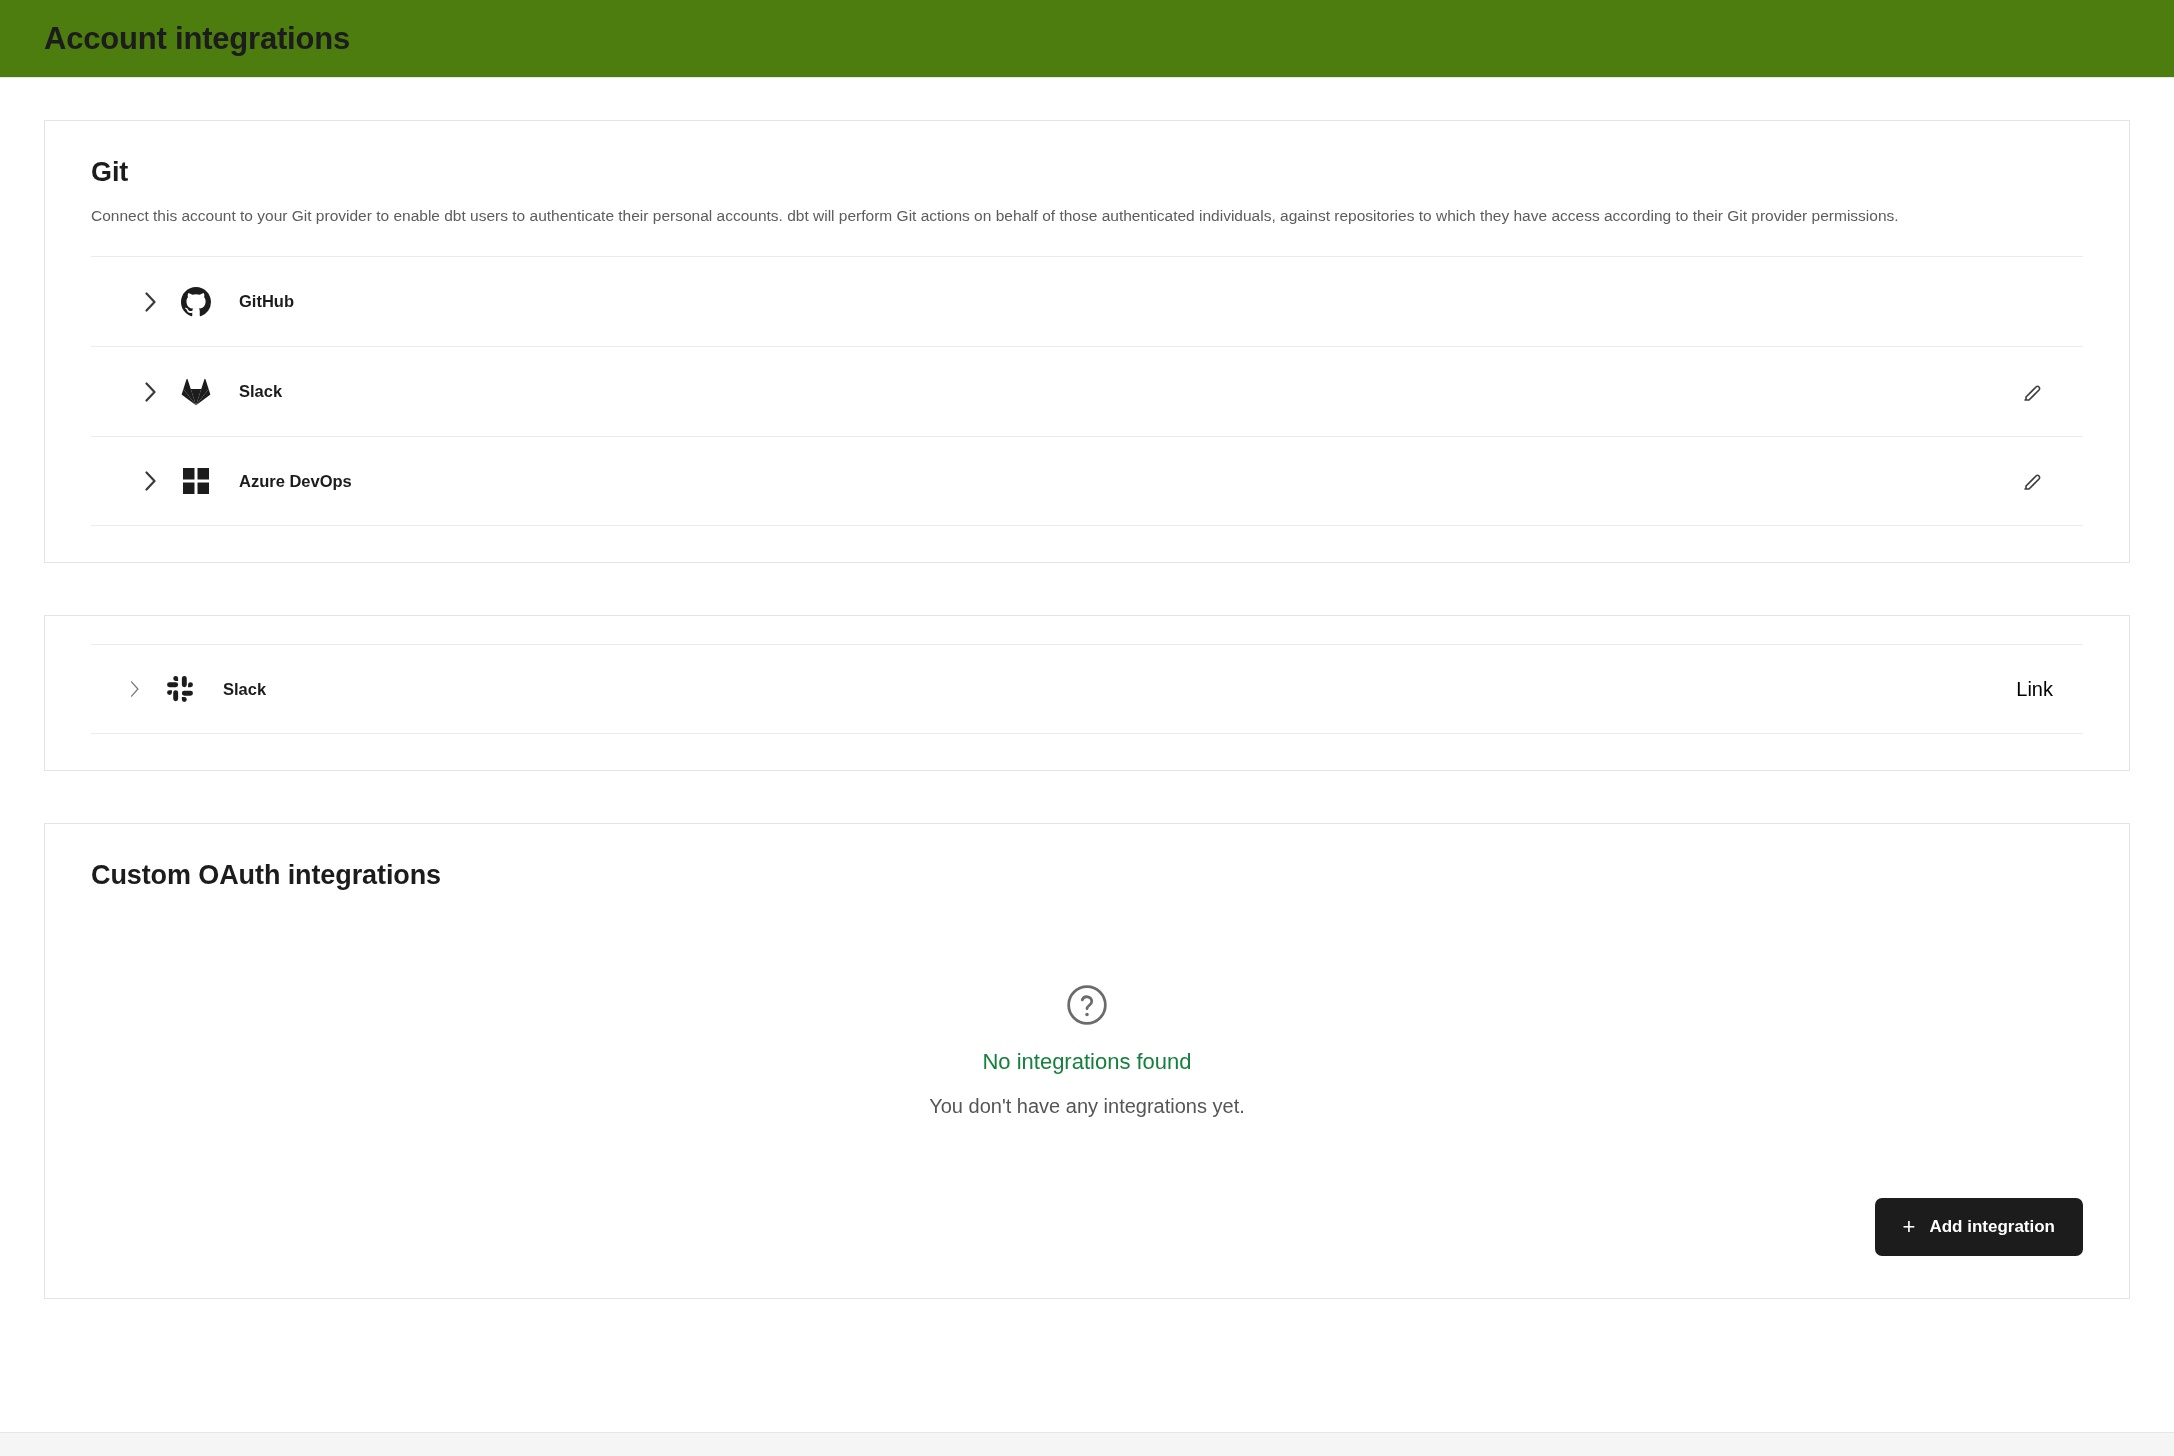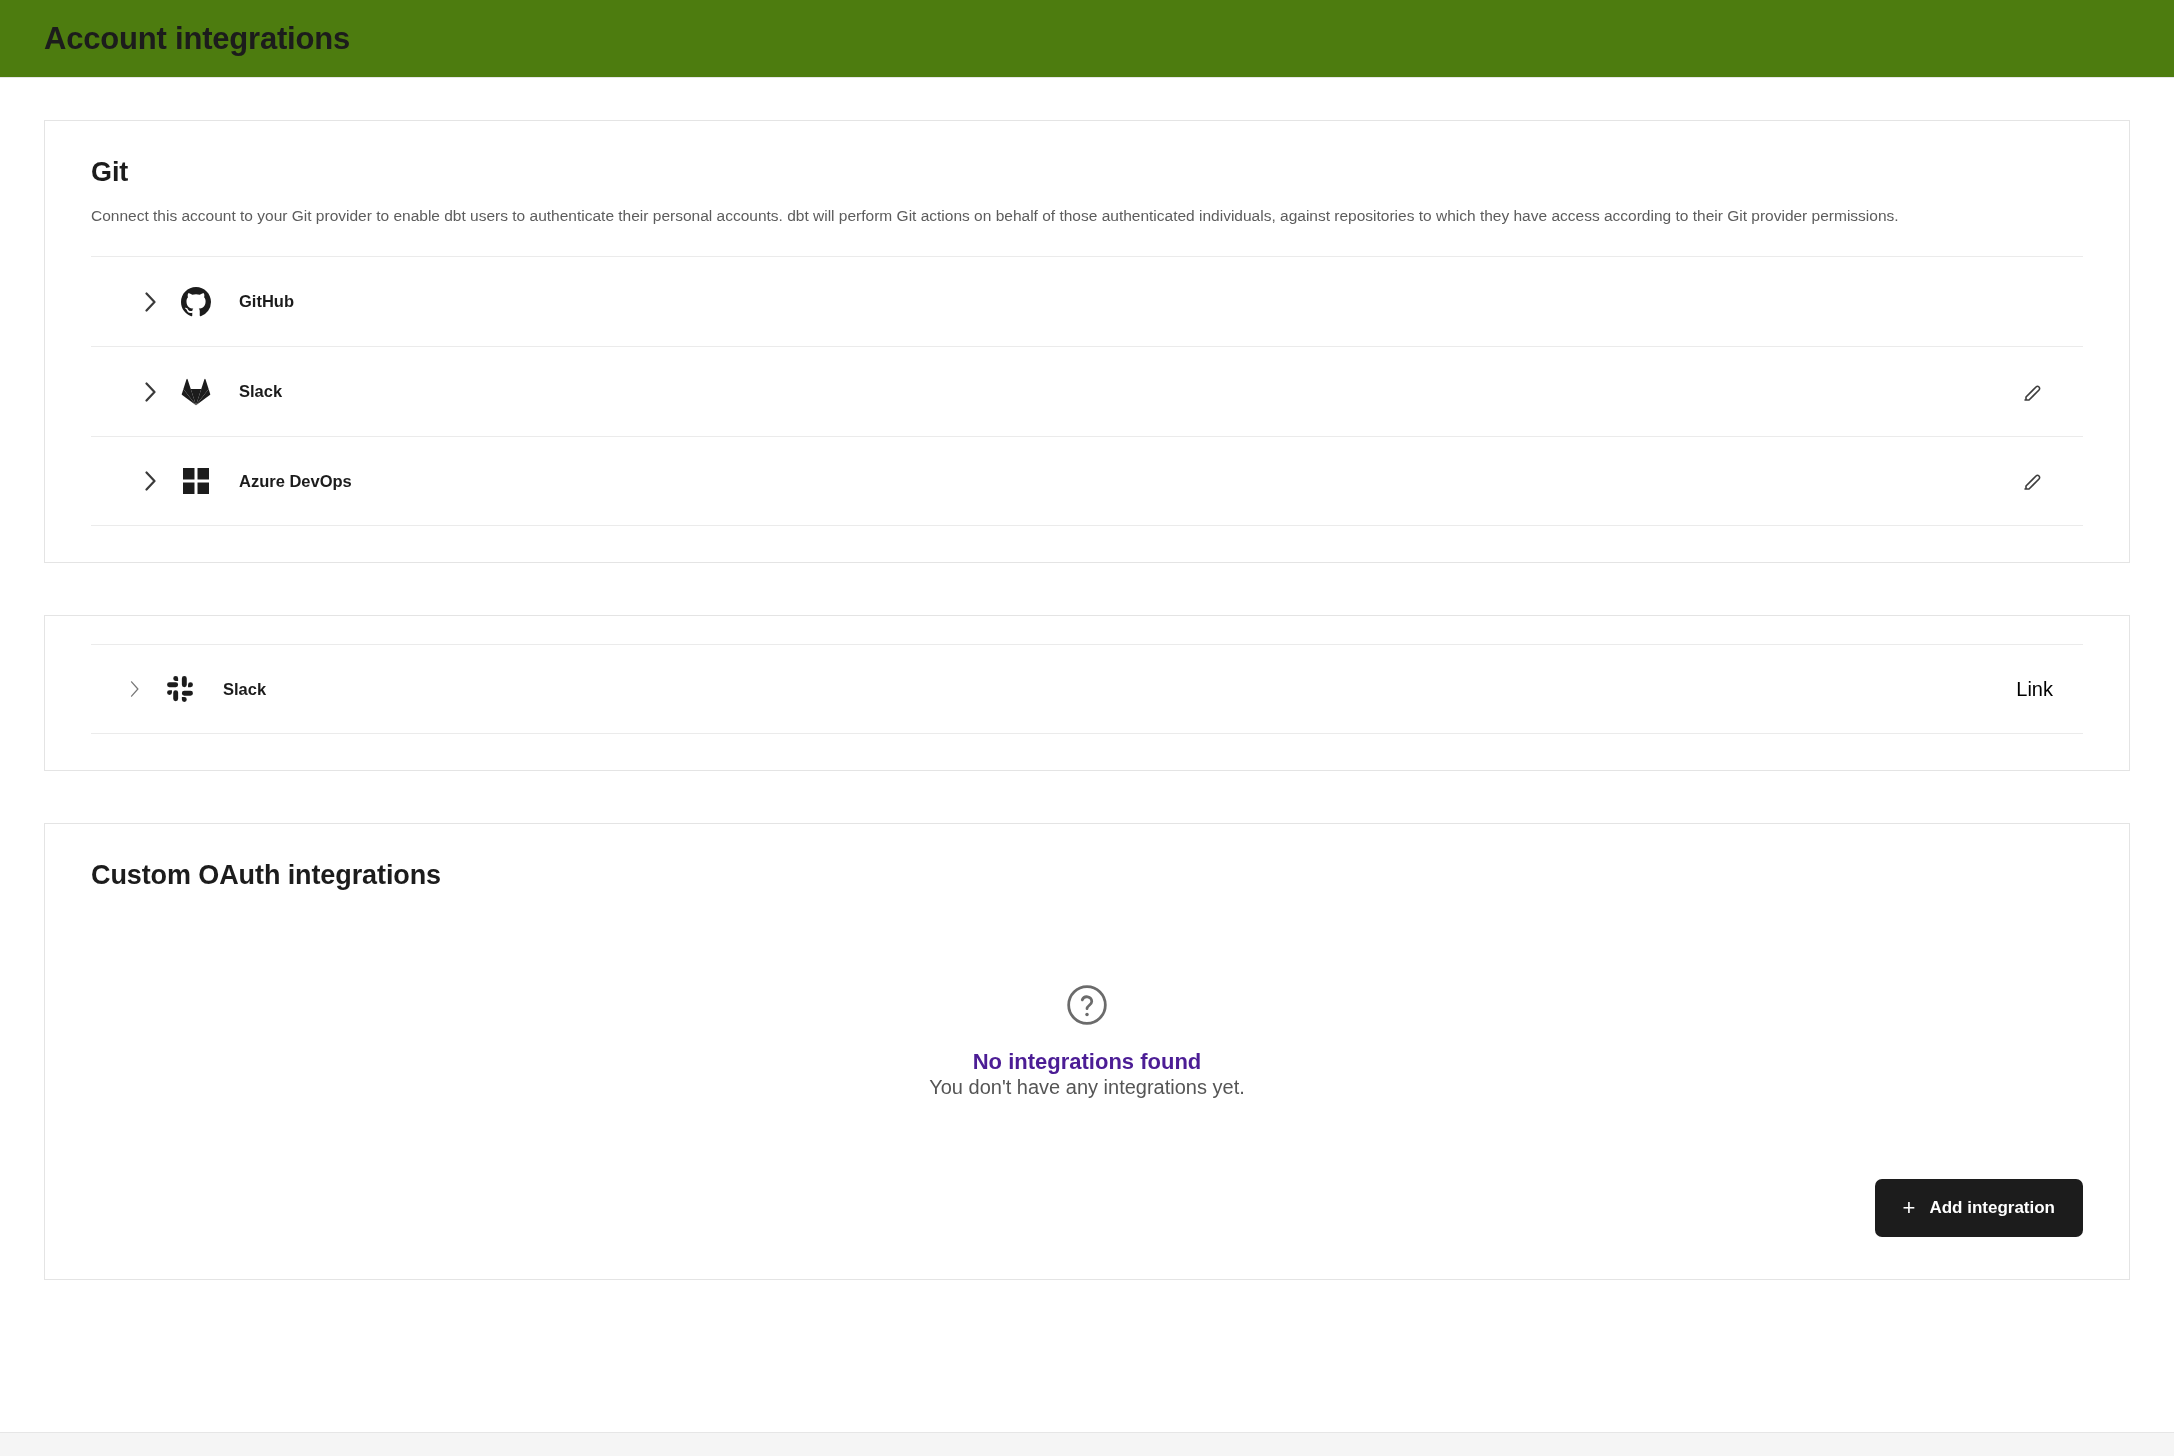--- a/index.html
+++ b/index.html
@@ -135,23 +135,23 @@
     text-align: center;
   }
   .empty-icon {
     margin: 42px 0 22px 0;
     display: flex;
     justify-content: center;
     color: #6b6b6b;
   }
   .empty-title {
     font-size: 22px;
-    font-weight: 700;
-    color: #4c1d95;
-    margin-bottom: 1px;
+    font-weight: 400;
+    color: #15803d;
+    margin-bottom: 20px;
   }
   .empty-sub {
     font-size: 20px;
     color: #555;
   }
 
   .card-footer {
     display: flex;
     justify-content: flex-end;
     padding-bottom: 42px;

